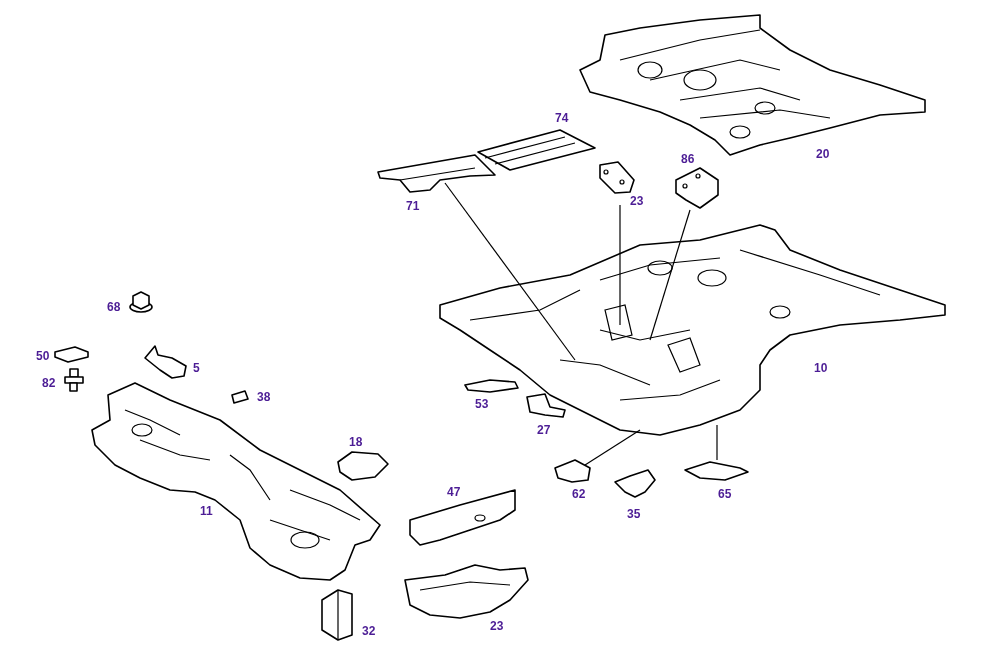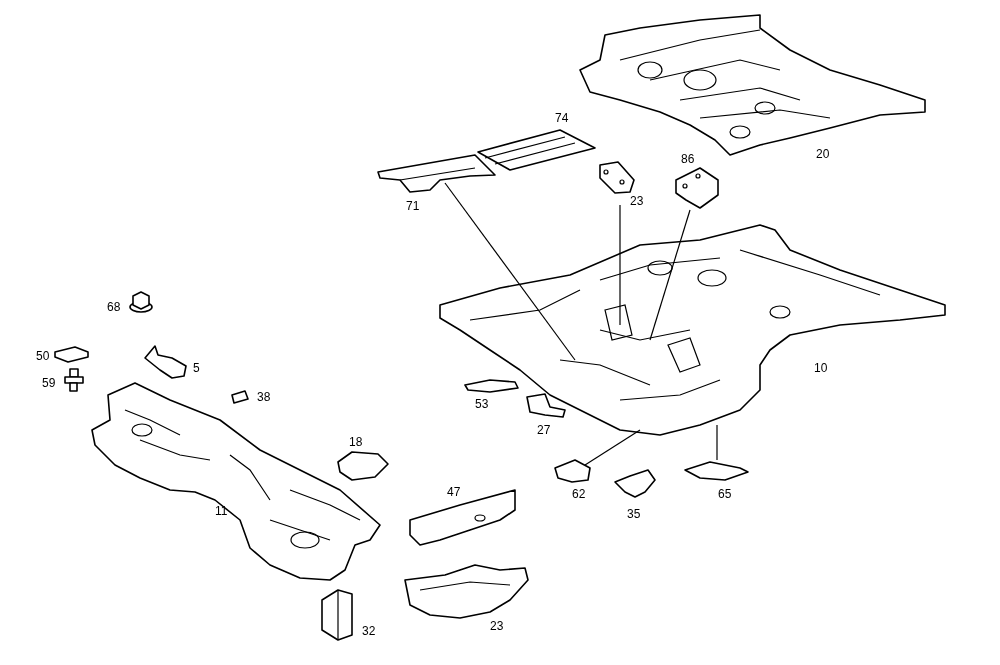--- a/index.html
+++ b/index.html
@@ -1,21 +1,21 @@
 <!DOCTYPE html>
 <html><head>
 <meta charset="utf-8">
 <style>
   html,body{margin:0;padding:0;background:#fff;}
   #canvas{position:relative;width:1000px;height:665px;overflow:hidden;background:#fff;}
   svg{position:absolute;left:0;top:0;}
   .part{fill:#fff;stroke:#000;stroke-width:1.6;stroke-linejoin:round;}
   .detail{fill:none;stroke:#000;stroke-width:1.2;}
   .leader{stroke:#000;stroke-width:1.2;}
-  .lbl{position:absolute;font-family:"Liberation Sans",sans-serif;font-weight:normal;font-size:12px;color:#000000;line-height:12px;}
+  .lbl{position:absolute;font-family:"Liberation Sans",sans-serif;font-weight:bold;font-size:12px;color:#4c1d95;line-height:12px;}
 </style>
 </head>
 <body>
 
 <div id="canvas">
 <svg width="1000" height="665" viewBox="0 0 1000 665">
 
   <g>
     <path class="part" d="M605,35 L640,28 L700,20 L760,15 L760,28 L790,50 L830,70 L880,85 L925,100 L925,112 L880,115 L830,128 L790,138 L760,145 L730,155 L715,140 L690,125 L660,112 L620,100 L590,92 L580,70 L600,60 Z"></path>
     <path class="detail" d="M620,60 L700,40 L760,30 M650,80 L740,60 L780,70 M680,100 L760,88 L800,100 M700,118 L780,110 L830,118"></path>
@@ -134,26 +134,26 @@
 </svg>
 
 <span class="lbl" style="left:816px;top:148px">20</span>
 <span class="lbl" style="left:555px;top:112px">74</span>
 <span class="lbl" style="left:406px;top:200px">71</span>
 <span class="lbl" style="left:681px;top:153px">86</span>
 <span class="lbl" style="left:630px;top:195px">23</span>
 <span class="lbl" style="left:814px;top:362px">10</span>
 <span class="lbl" style="left:107px;top:301px">68</span>
 <span class="lbl" style="left:36px;top:350px">50</span>
-<span class="lbl" style="left:42px;top:377px">59</span>
+<span class="lbl" style="left:42px;top:377px">82</span>
 <span class="lbl" style="left:193px;top:362px">5</span>
 <span class="lbl" style="left:257px;top:391px">38</span>
 <span class="lbl" style="left:475px;top:398px">53</span>
 <span class="lbl" style="left:537px;top:424px">27</span>
 <span class="lbl" style="left:349px;top:436px">18</span>
-<span class="lbl" style="left:215px;top:505px">11</span>
+<span class="lbl" style="left:200px;top:505px">11</span>
 <span class="lbl" style="left:572px;top:488px">62</span>
 <span class="lbl" style="left:627px;top:508px">35</span>
 <span class="lbl" style="left:718px;top:488px">65</span>
 <span class="lbl" style="left:447px;top:486px">47</span>
 <span class="lbl" style="left:490px;top:620px">23</span>
 <span class="lbl" style="left:362px;top:625px">32</span>
 </div>
 
 </body></html>

